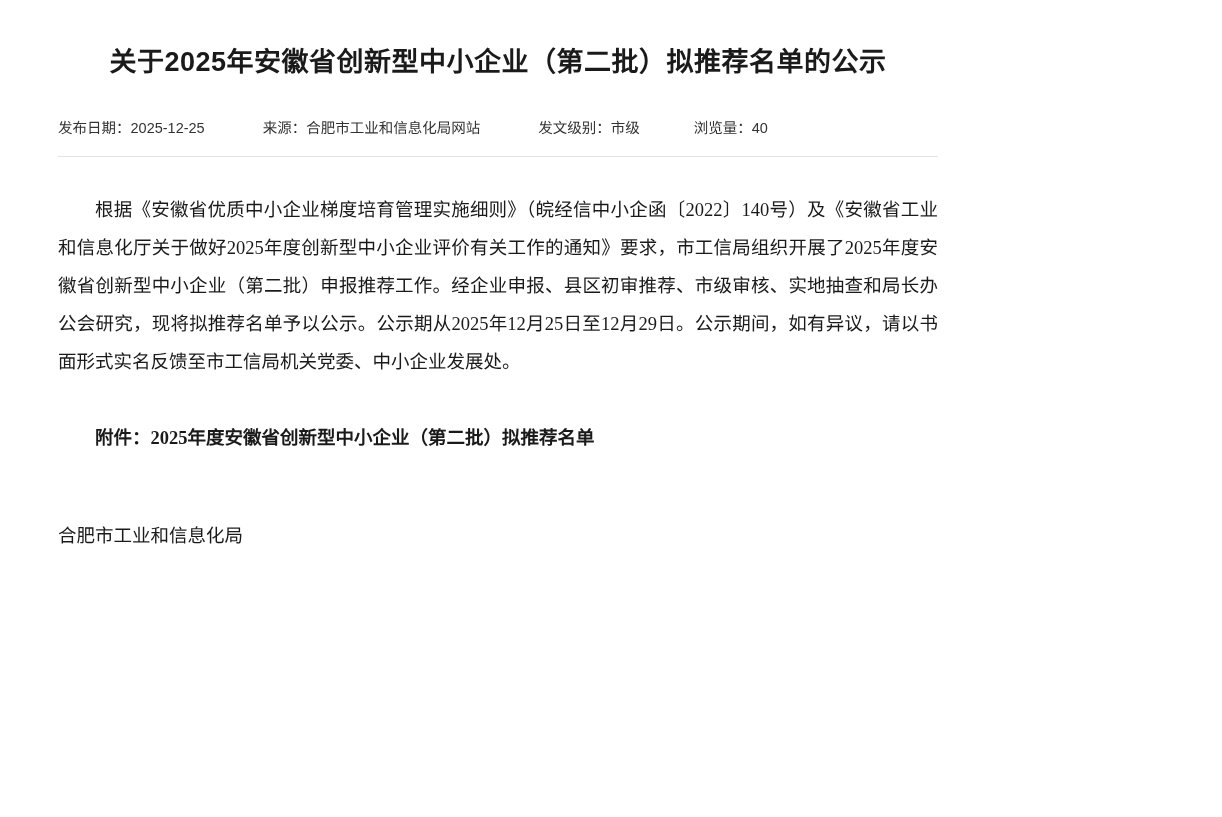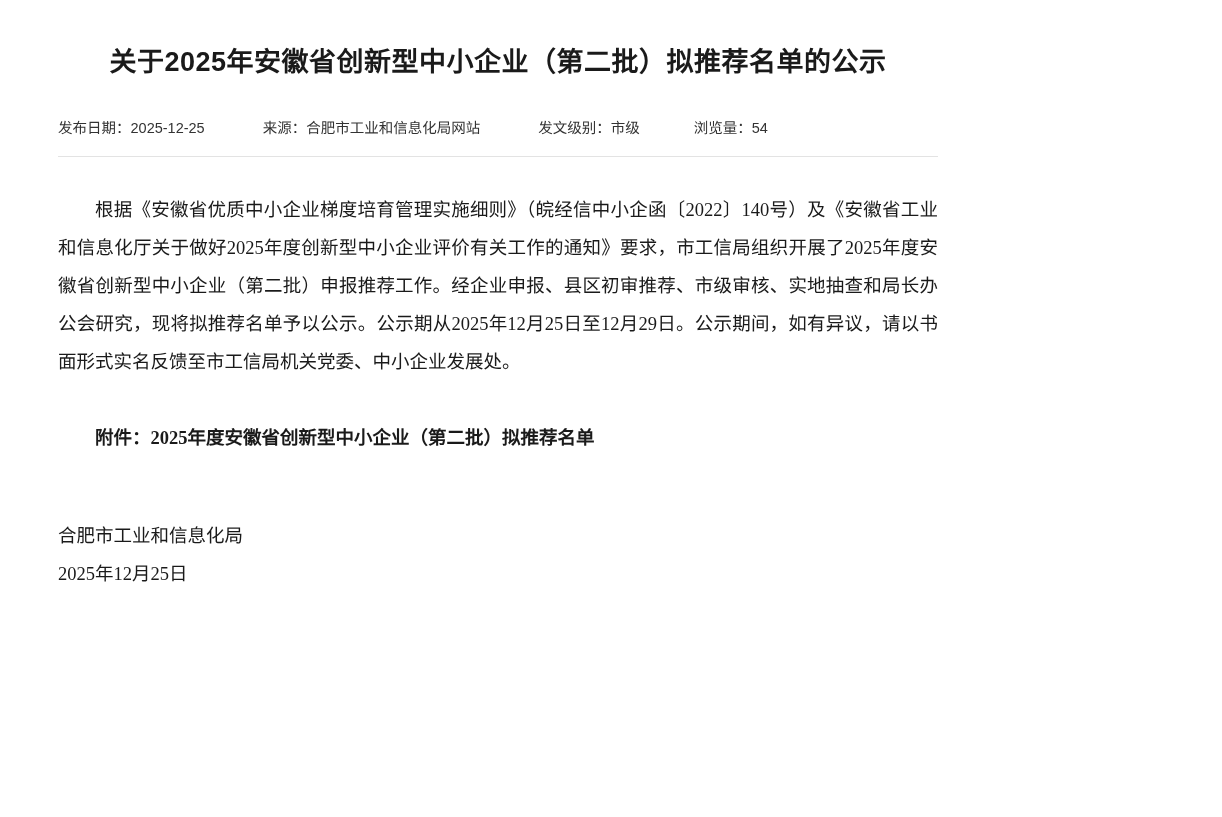--- a/index.html
+++ b/index.html
@@ -117,33 +117,32 @@
       <span class="meta-gap-1"></span>
       <span class="meta-item">
         <span class="meta-label">来源：</span><span class="meta-value">合肥市工业和信息化局网站</span>
       </span>
       <span class="meta-gap-2"></span>
       <span class="meta-item">
         <span class="meta-label">发文级别：</span><span class="meta-value">市级</span>
       </span>
       <span class="meta-gap-3"></span>
       <span class="meta-item">
-        <span class="meta-label">浏览量：</span><span class="meta-value">54</span>
+        <span class="meta-label">浏览量：</span><span class="meta-value">40</span>
       </span>
     </div>
 
     <div class="body-text">
       <p class="p-indent">根据《安徽省优质中小企业梯度培育管理实施细则》（皖经信中小企函〔2022〕140号）及《安徽省工业和信息化厅关于做好2025年度创新型中小企业评价有关工作的通知》要求，市工信局组织开展了2025年度安徽省创新型中小企业（第二批）申报推荐工作。经企业申报、县区初审推荐、市级审核、实地抽查和局长办公会研究，现将拟推荐名单予以公示。公示期从2025年12月25日至12月29日。公示期间，如有异议，请以书面形式实名反馈至市工信局机关党委、中小企业发展处。</p>
 
 
 
       <div class="attach-block">
         <p class="phone-line">附件：2025年度安徽省创新型中小企业（第二批）拟推荐名单</p>
       </div>
     </div>
 
     <div class="sign-block">
       <span class="sign-line">合肥市工业和信息化局</span>
-      <span class="sign-date">2025年12月25日</span>
     </div>
 
   </div>
 </div>
 
 </body></html>

